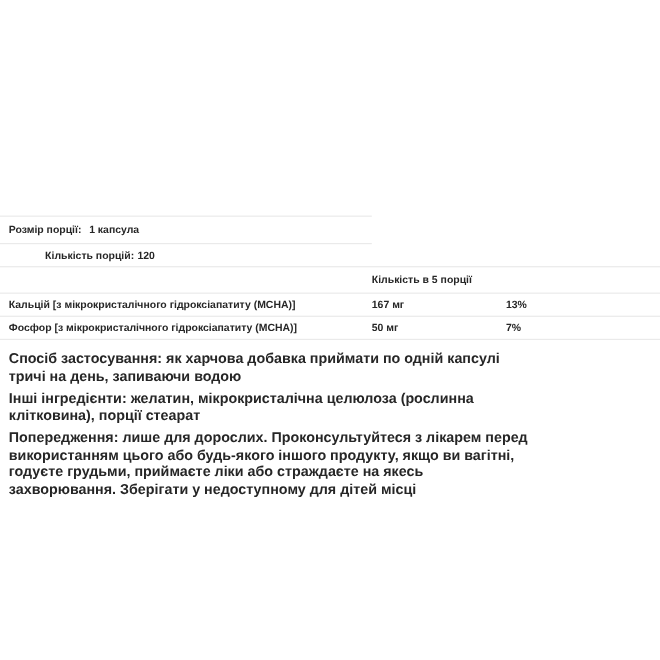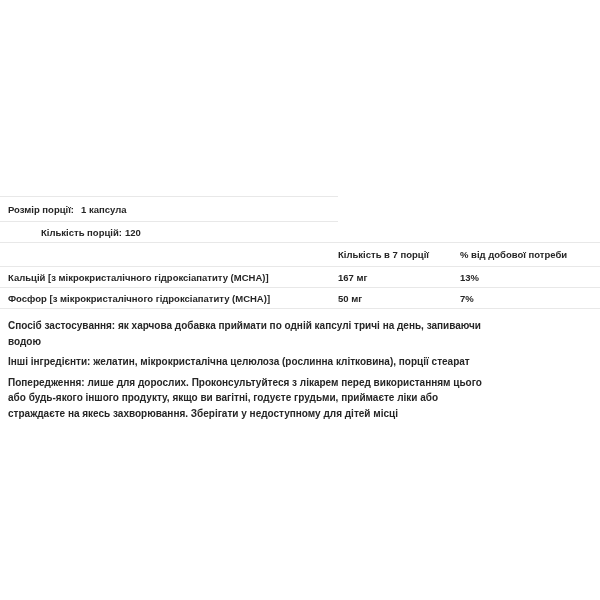--- a/index.html
+++ b/index.html
@@ -62,21 +62,21 @@
     height: 23px;
   }
   .trow.data {
     height: 20px;
   }
   .cell { white-space: nowrap; overflow: hidden; }
 
   
   .notes {
     padding: 9px 8px 0 8px;
-    font-size: 10px;
+    font-size: 13px;
     line-height: 15.5px;
   }
   .notes p {
     margin: 0 0 5px 0;
     max-width: 560px;
   }
 </style>
 </head>
 <body>
 
@@ -89,22 +89,21 @@
     </div>
     <div class="serving-row second">
       <span>Кількість порцій:</span>
       <span class="serving-value tight">120</span>
     </div>
   </div>
 
   <div class="facts-table">
     <div class="trow header">
       <div class="cell"></div>
-      <div class="cell">Кількість в 7 порції</div>
-      <div class="cell">% від добової потреби</div>
+      <div class="cell">Кількість в 5 порції</div>
     </div>
 
     <div class="trow data">
       <div class="cell">Кальцій [з мікрокристалічного гідроксіапатиту (MCHA)]</div>
       <div class="cell">167 мг</div>
       <div class="cell">13%</div>
     </div>
 
     <div class="trow data">
       <div class="cell">Фосфор [з мікрокристалічного гідроксіапатиту (MCHA)]</div>

